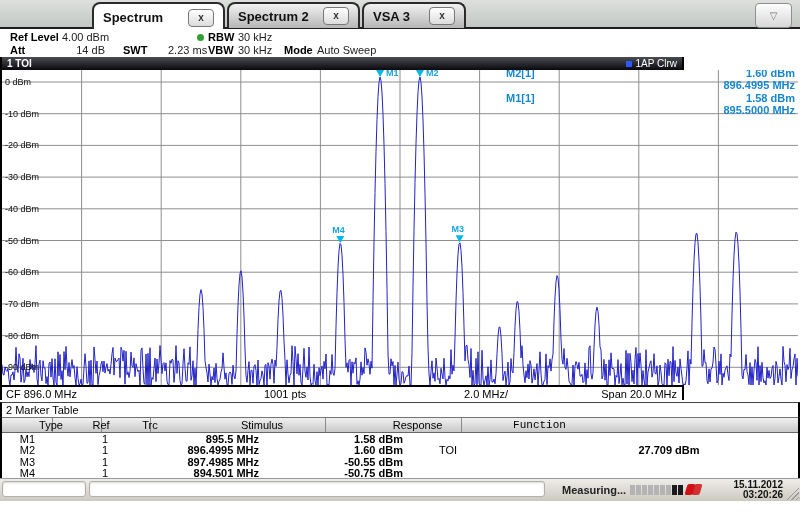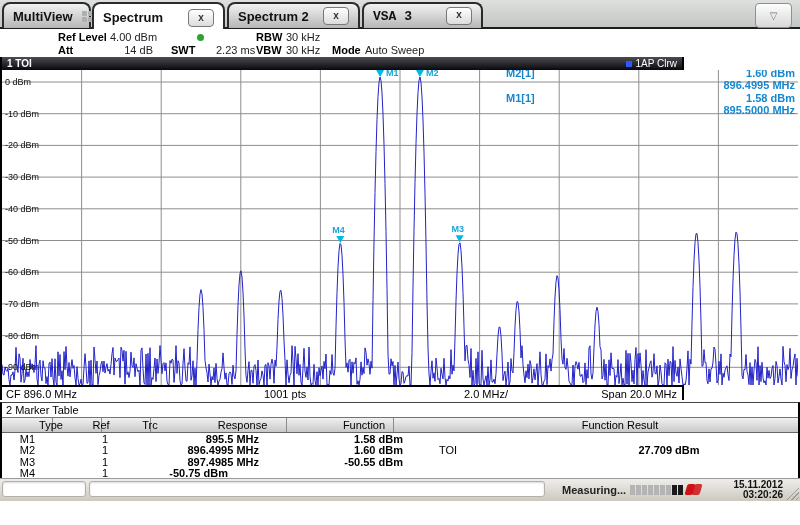--- a/index.html
+++ b/index.html
@@ -7,21 +7,21 @@
   
   .tabbar{position:absolute;left:0;top:0;width:800px;height:29px;background:linear-gradient(#dde0dd,#c3c7c3);border-bottom:2px solid #1c1c1c;box-sizing:border-box;z-index:4;}
   .tab{position:absolute;top:2px;height:26px;box-sizing:border-box;border:2px solid #2b2b2b;border-bottom:none;border-radius:8px 8px 0 0;background:linear-gradient(#f2f2f2,#b6b6b6);display:flex;align-items:center;padding:0 9px;gap:9px;font-weight:bold;font-size:13px;color:#111;cursor:pointer;}
   .tab.active{background:#fff;height:29px;z-index:6;}
   .tab-close{width:24px;height:16px;border:1px solid #787878;border-radius:4px;background:linear-gradient(#ffffff,#dcdcdc);font-size:10px;font-weight:bold;display:flex;align-items:center;justify-content:center;color:#333;line-height:1;}
   .grid-icon{display:grid;grid-template-columns:5px 5px;grid-gap:1px;}
   .grid-icon i{width:5px;height:5px;background:#adb1ad;border-radius:1px;}
   .dropdown-btn{position:absolute;right:8px;top:3px;width:35px;height:23px;border:1px solid #8f8f8f;border-radius:4px;background:linear-gradient(#fdfdfd,#d8d8d8);display:flex;align-items:center;justify-content:center;font-size:10px;color:#777;}
   
   .settings{position:absolute;top:29px;left:0;width:800px;height:28px;background:#fff;font-size:11px;color:#222;z-index:5;}
-  .sv{position:absolute;white-space:nowrap;margin-left:48px;}
+  .sv{position:absolute;white-space:nowrap;}
   .lb{font-weight:bold;color:#000;}
   .greendot{position:absolute;width:7px;height:7px;border-radius:50%;background:#2fa32f;}
   
   .specwin{position:absolute;top:57px;left:0;width:684px;height:343px;box-sizing:border-box;border-left:2px solid #000;border-right:2px solid #000;}
   .spec-title{height:13px;background:linear-gradient(#4c4c54,#08080c);color:#fff;font-size:10px;font-weight:bold;display:flex;justify-content:space-between;align-items:center;padding:0 5px;}
   .trace-tag{display:flex;align-items:center;font-weight:normal;}
   .trace-dot{width:6px;height:6px;background:#2b59ff;display:inline-block;margin-right:4px;}
   .plot{position:relative;width:796px;height:315px;background:#fff;overflow:hidden;}
   .plot svg{position:absolute;left:0;top:0;}
   .ylab{position:absolute;left:3px;font-size:9px;color:#0e0e0e;white-space:nowrap;}
@@ -53,38 +53,29 @@
   .bottom{position:absolute;top:500px;left:0;width:800px;height:25px;background:#fbfbfa;}
   .date-line{position:absolute;left:5px;top:6px;font-size:11px;color:#1a1a1a;}
   .watermark{position:absolute;right:6px;top:-8px;font-size:21px;color:#a9d47c;letter-spacing:.3px;z-index:7;}
 </style>
 </head>
 <body>
 
 <div id="app">
 
   <div class="tabbar">
-    <div class="tab" style="left:2px;width:89px;">
-      <span>MultiView</span>
-      <span class="grid-icon">
-          <i></i>
-          <i></i>
-          <i></i>
-          <i></i>
-        </span>
-    </div>
     <div class="tab active" style="left:92px;width:133px;">
       <span style="flex:1">Spectrum</span>
       <span class="tab-close">x</span>
     </div>
     <div class="tab" style="left:227px;width:133px;">
       <span style="flex:1">Spectrum 2</span>
       <span class="tab-close">x</span>
     </div>
-    <div class="tab" style="left:362px;width:121px;font-family:Liberation Mono, monospace;">
+    <div class="tab" style="left:362px;width:104px;">
       <span style="flex:1">VSA 3</span>
       <span class="tab-close">x</span>
     </div>
     <div class="dropdown-btn">
       <span>▽</span>
     </div>
   </div>
 
   <div class="settings">
     <span class="sv lb" style="left:10px;top:2px;">Ref Level</span>
@@ -177,23 +168,23 @@
       <span style="right:5px;">Span 20.0 MHz</span>
     </div>
   </div>
 
   <div class="mtable">
     <div class="mt-title">2 Marker Table</div>
     <div class="mt-header">
         <div class="c" style="width: 51px;">Type</div>
         <div class="c" style="width: 35px;">Ref</div>
         <div class="c" style="width: 34px;">Trc</div>
+        <div class="c" style="width: 175px;">Stimulus</div>
         <div class="c" style="width: 136px;">Response</div>
-        <div class="c" style="width: 107px;">Function</div>
-        <div class="c" style="width: 256px; flex: 1 1 0%;">Function Result</div>
+        <div class="c" style="width: 107px; font-family: Liberation Mono, monospace;">Function</div>
       </div>
     <div>
         <div class="mt-row">
           <div class="c" style="width: 51px; text-align: center;">M1</div>
           <div class="c" style="width: 35px; text-align: center;"></div>
           <div class="c" style="width: 34px; text-align: center;">1</div>
           <div class="c" style="width: 175px; text-align: right; padding-right: 38px; font-weight: bold;">895.5 MHz</div>
           <div class="c" style="width: 136px; text-align: right; padding-right: 30px; font-weight: bold;">1.58 dBm</div>
           <div class="c" style="width: 107px; text-align: left; padding-left: 6px;"></div>
           <div class="c" style="width: 256px; flex: 1 1 0%; text-align: center; font-weight: bold;"></div>
@@ -213,20 +204,21 @@
           <div class="c" style="width: 34px; text-align: center;">1</div>
           <div class="c" style="width: 175px; text-align: right; padding-right: 38px; font-weight: bold;">897.4985 MHz</div>
           <div class="c" style="width: 136px; text-align: right; padding-right: 30px; font-weight: bold;">-50.55 dBm</div>
           <div class="c" style="width: 107px; text-align: left; padding-left: 6px;"></div>
           <div class="c" style="width: 256px; flex: 1 1 0%; text-align: center; font-weight: bold;"></div>
         </div>
         <div class="mt-row">
           <div class="c" style="width: 51px; text-align: center;">M4</div>
           <div class="c" style="width: 35px; text-align: center;"></div>
           <div class="c" style="width: 34px; text-align: center;">1</div>
+          <div class="c" style="width: 175px; text-align: right; padding-right: 38px; font-weight: bold;">894.501 MHz</div>
           <div class="c" style="width: 136px; text-align: right; padding-right: 30px; font-weight: bold;">-50.75 dBm</div>
           <div class="c" style="width: 107px; text-align: left; padding-left: 6px;"></div>
           <div class="c" style="width: 256px; flex: 1 1 0%; text-align: center; font-weight: bold;"></div>
         </div>
       </div>
   </div>
 
   <div class="statusbar">
     <div class="inbox" style="left:2px;width:84px;"></div>
     <div class="inbox" style="left:89px;width:456px;"></div>

